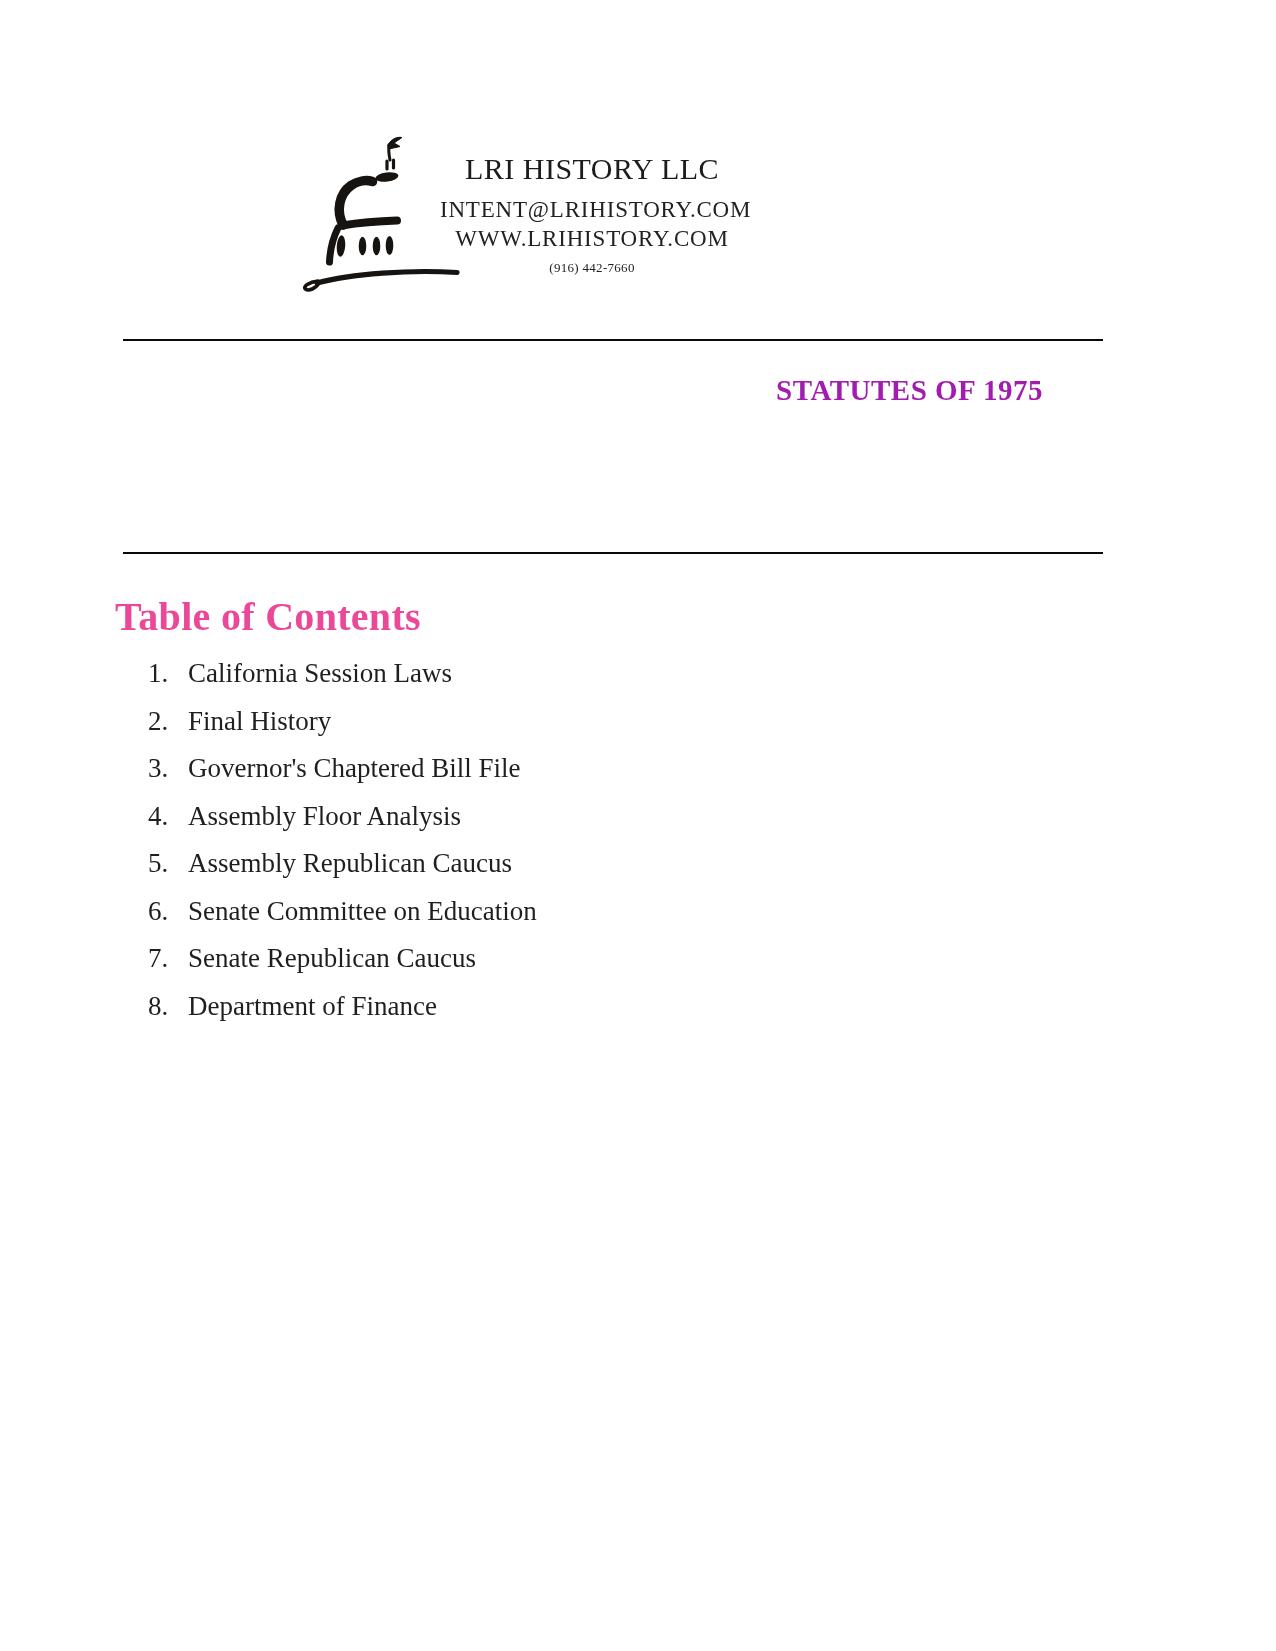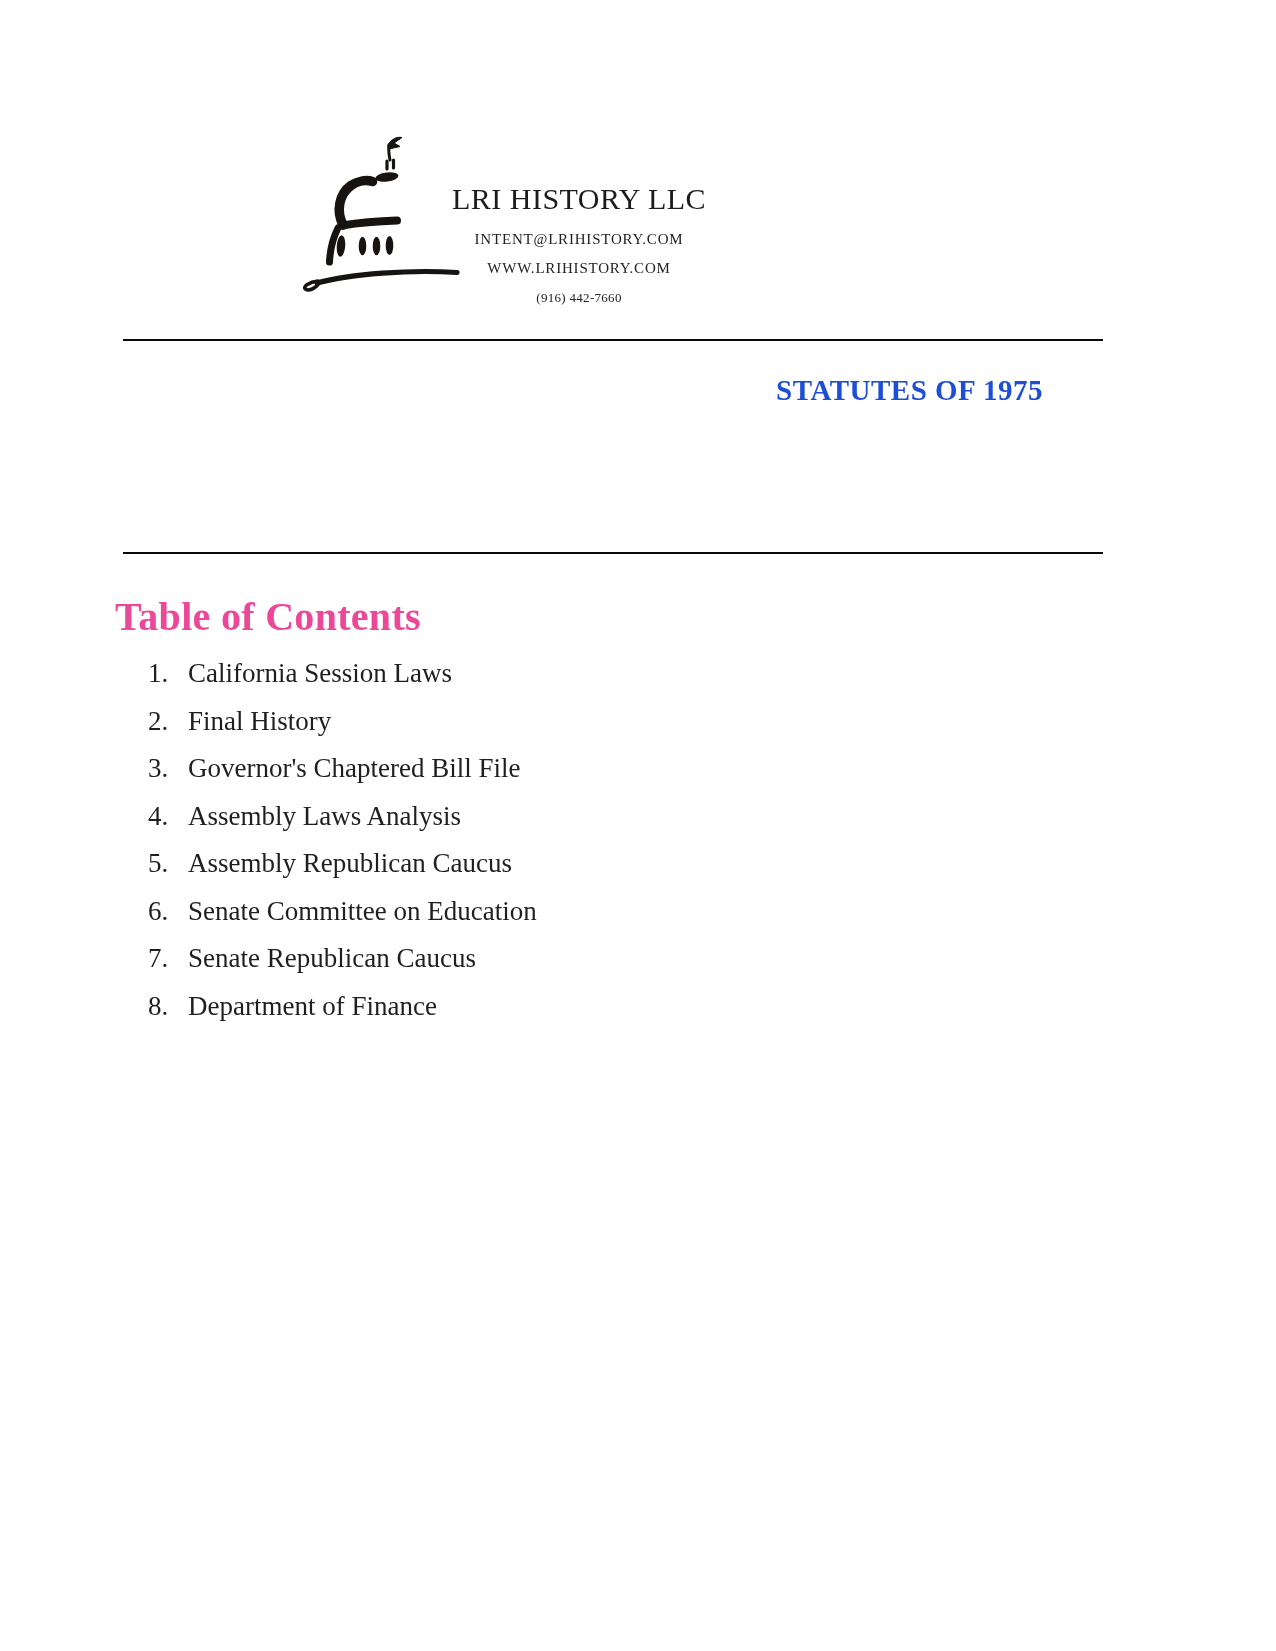--- a/index.html
+++ b/index.html
@@ -20,35 +20,34 @@
   
   .logo {
     position: absolute;
     left: 296px;
     top: 130px;
     width: 168px;
     height: 162px;
   }
   .header-text {
     position: absolute;
-    left: 427px;
+    left: 440px;
     top: 150px;
     width: 304px;
     text-align: center;
-    margin-top: 30px;
   }
   .company-name {
     font-size: 30px;
     line-height: 38px;
     letter-spacing: 0.5px;
     color: #1c1c1c;
     white-space: nowrap;
   }
   .contact-line {
-    font-size: 15px;
+    font-size: 23px;
     line-height: 29px;
     letter-spacing: 0.8px;
     color: #222222;
     white-space: nowrap;
   }
   .contact-line.email { margin-top: 7px; }
   .contact-line.phone { font-size: 13px; letter-spacing: 0.3px; }
 
   
   .rule {
@@ -65,21 +64,21 @@
   .reference-block {
     position: absolute;
     right: 233px;
     top: 368px;
     text-align: right;
   }
   .ref-line {
     font-size: 29px;
     font-weight: bold;
     line-height: 45px;
-    color: #1d4ed8;
+    color: #a21caf;
     letter-spacing: 0.5px;
     white-space: pre;
   }
 
   
   .toc-title {
     position: absolute;
     left: 115px;
     top: 594px;
     font-size: 40px;
@@ -166,21 +165,21 @@
     <div class="toc-item">
       <span class="toc-num">2.</span>
       <span class="toc-label">Final History</span>
     </div>
     <div class="toc-item">
       <span class="toc-num">3.</span>
       <span class="toc-label">Governor's Chaptered Bill File</span>
     </div>
     <div class="toc-item">
       <span class="toc-num">4.</span>
-      <span class="toc-label">Assembly Laws Analysis</span>
+      <span class="toc-label">Assembly Floor Analysis</span>
     </div>
     <div class="toc-item">
       <span class="toc-num">5.</span>
       <span class="toc-label">Assembly Republican Caucus</span>
     </div>
     <div class="toc-item">
       <span class="toc-num">6.</span>
       <span class="toc-label">Senate Committee on Education</span>
     </div>
     <div class="toc-item">

